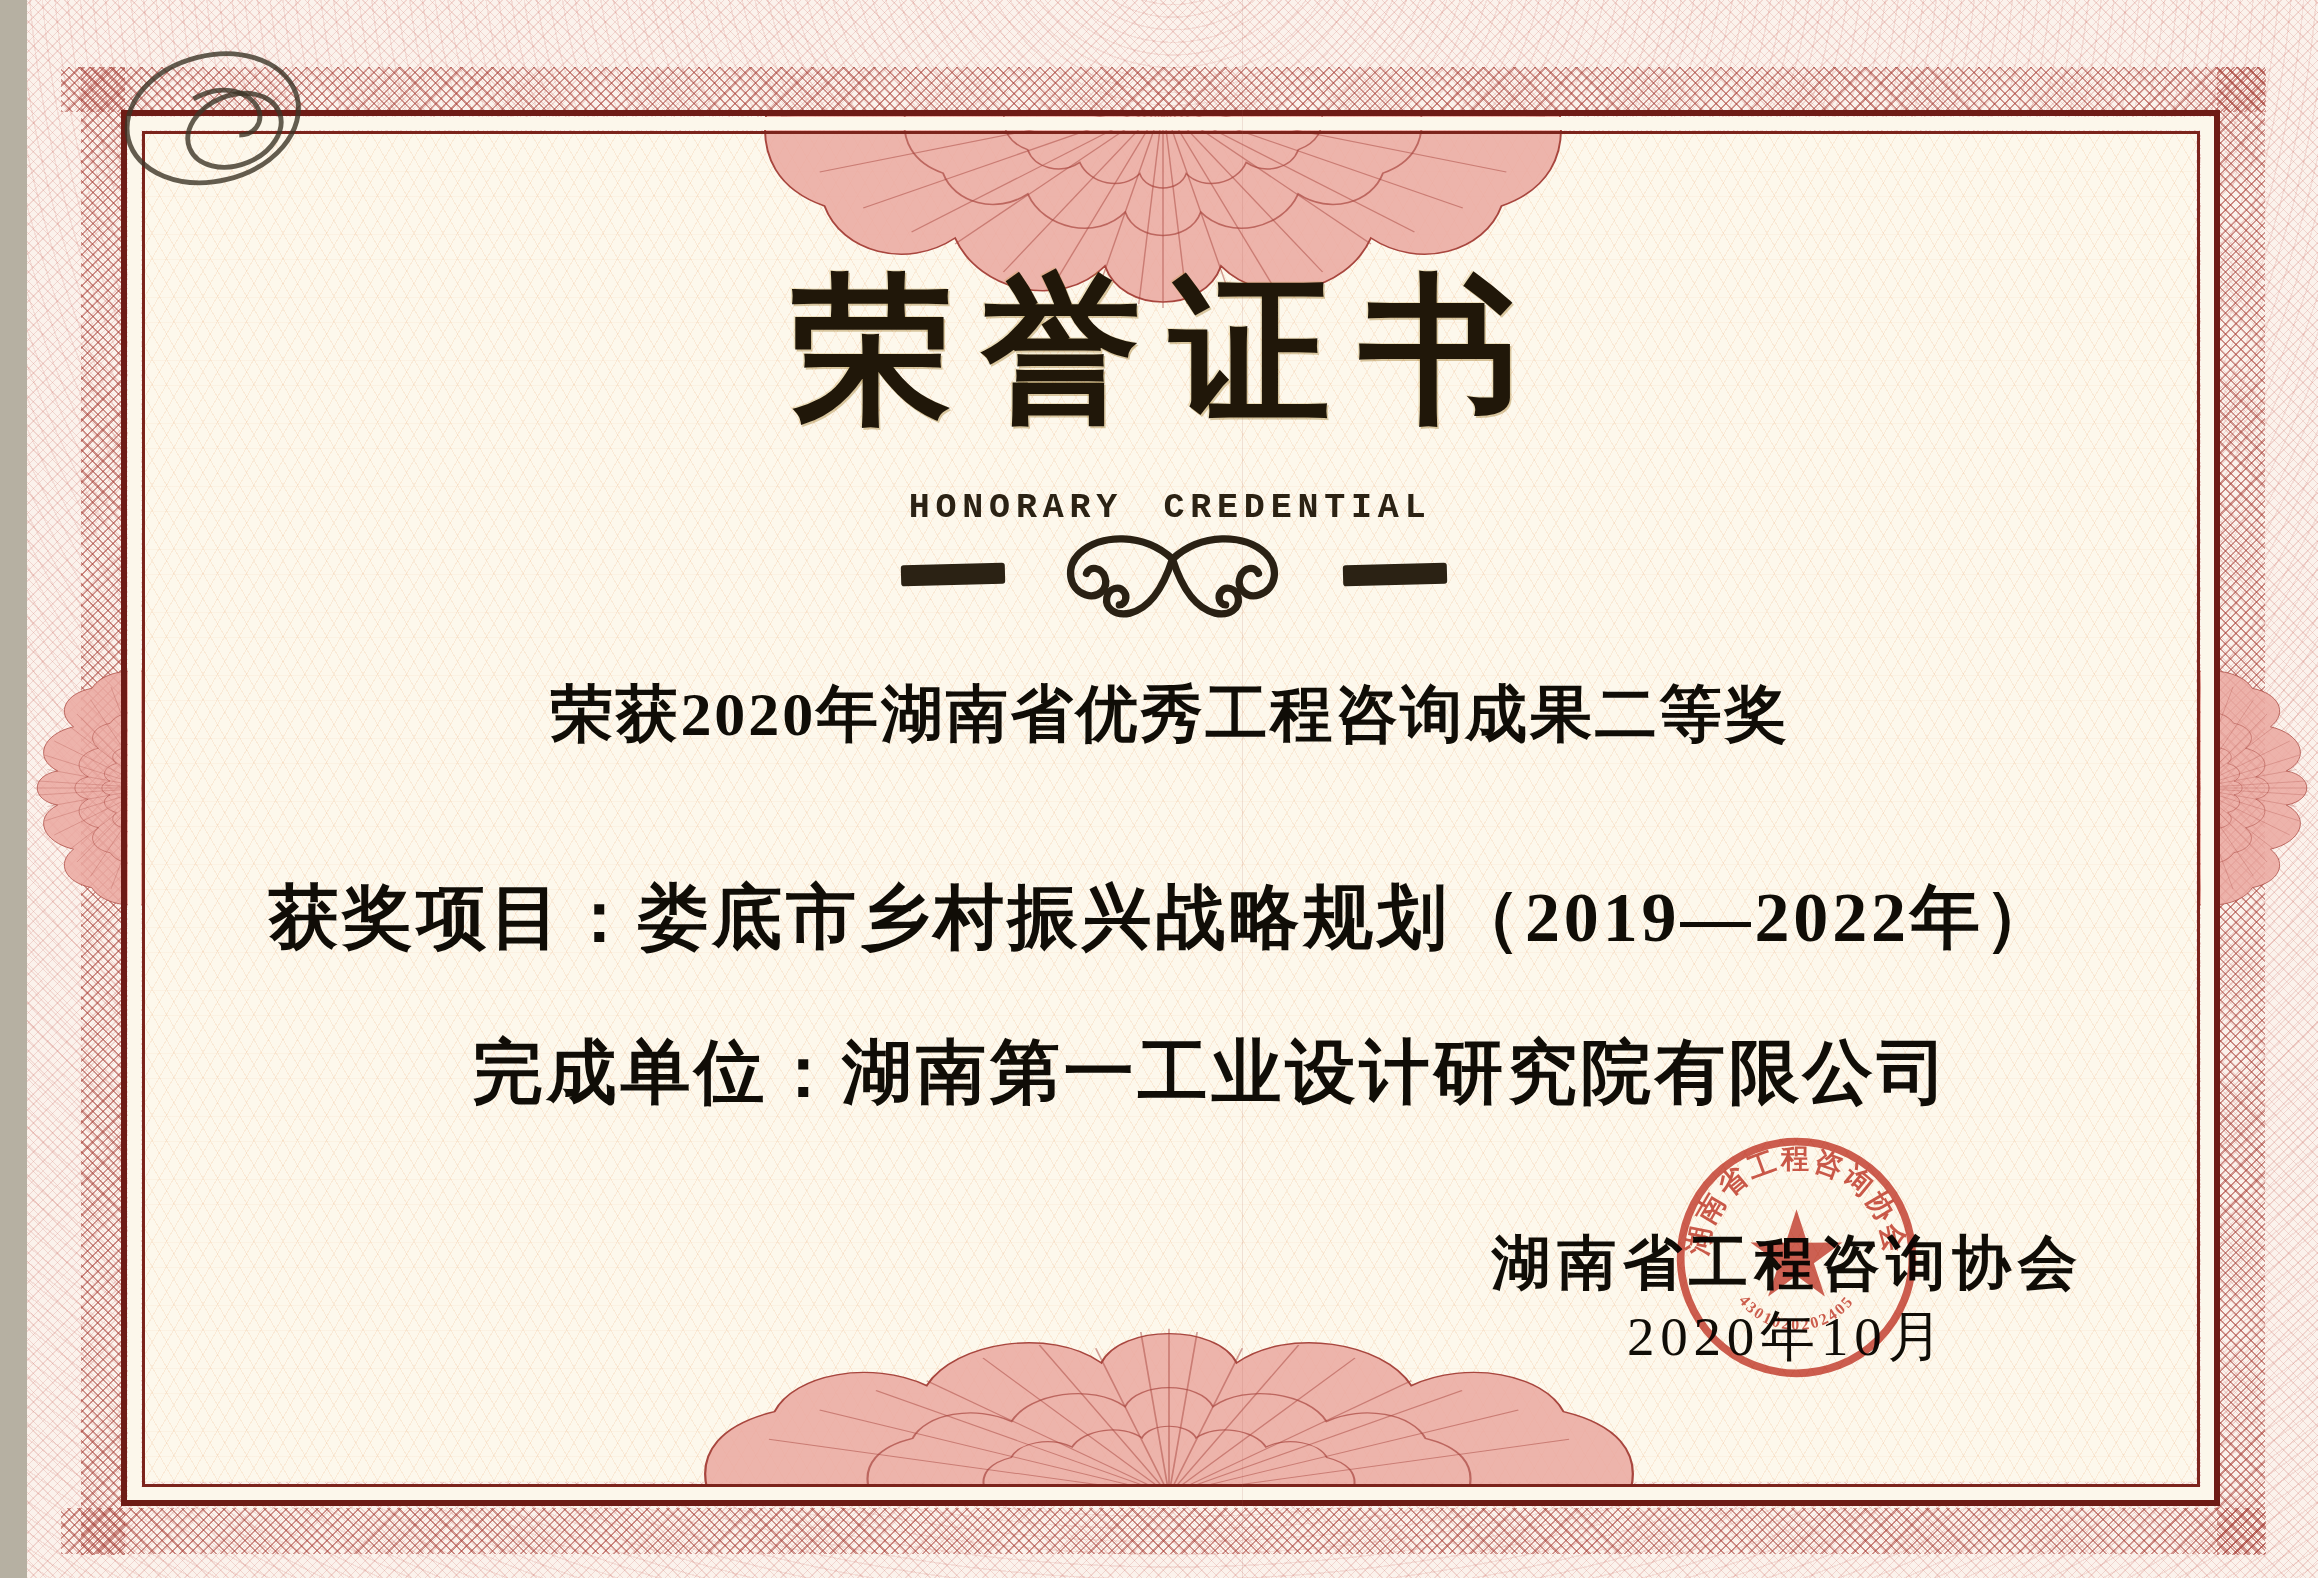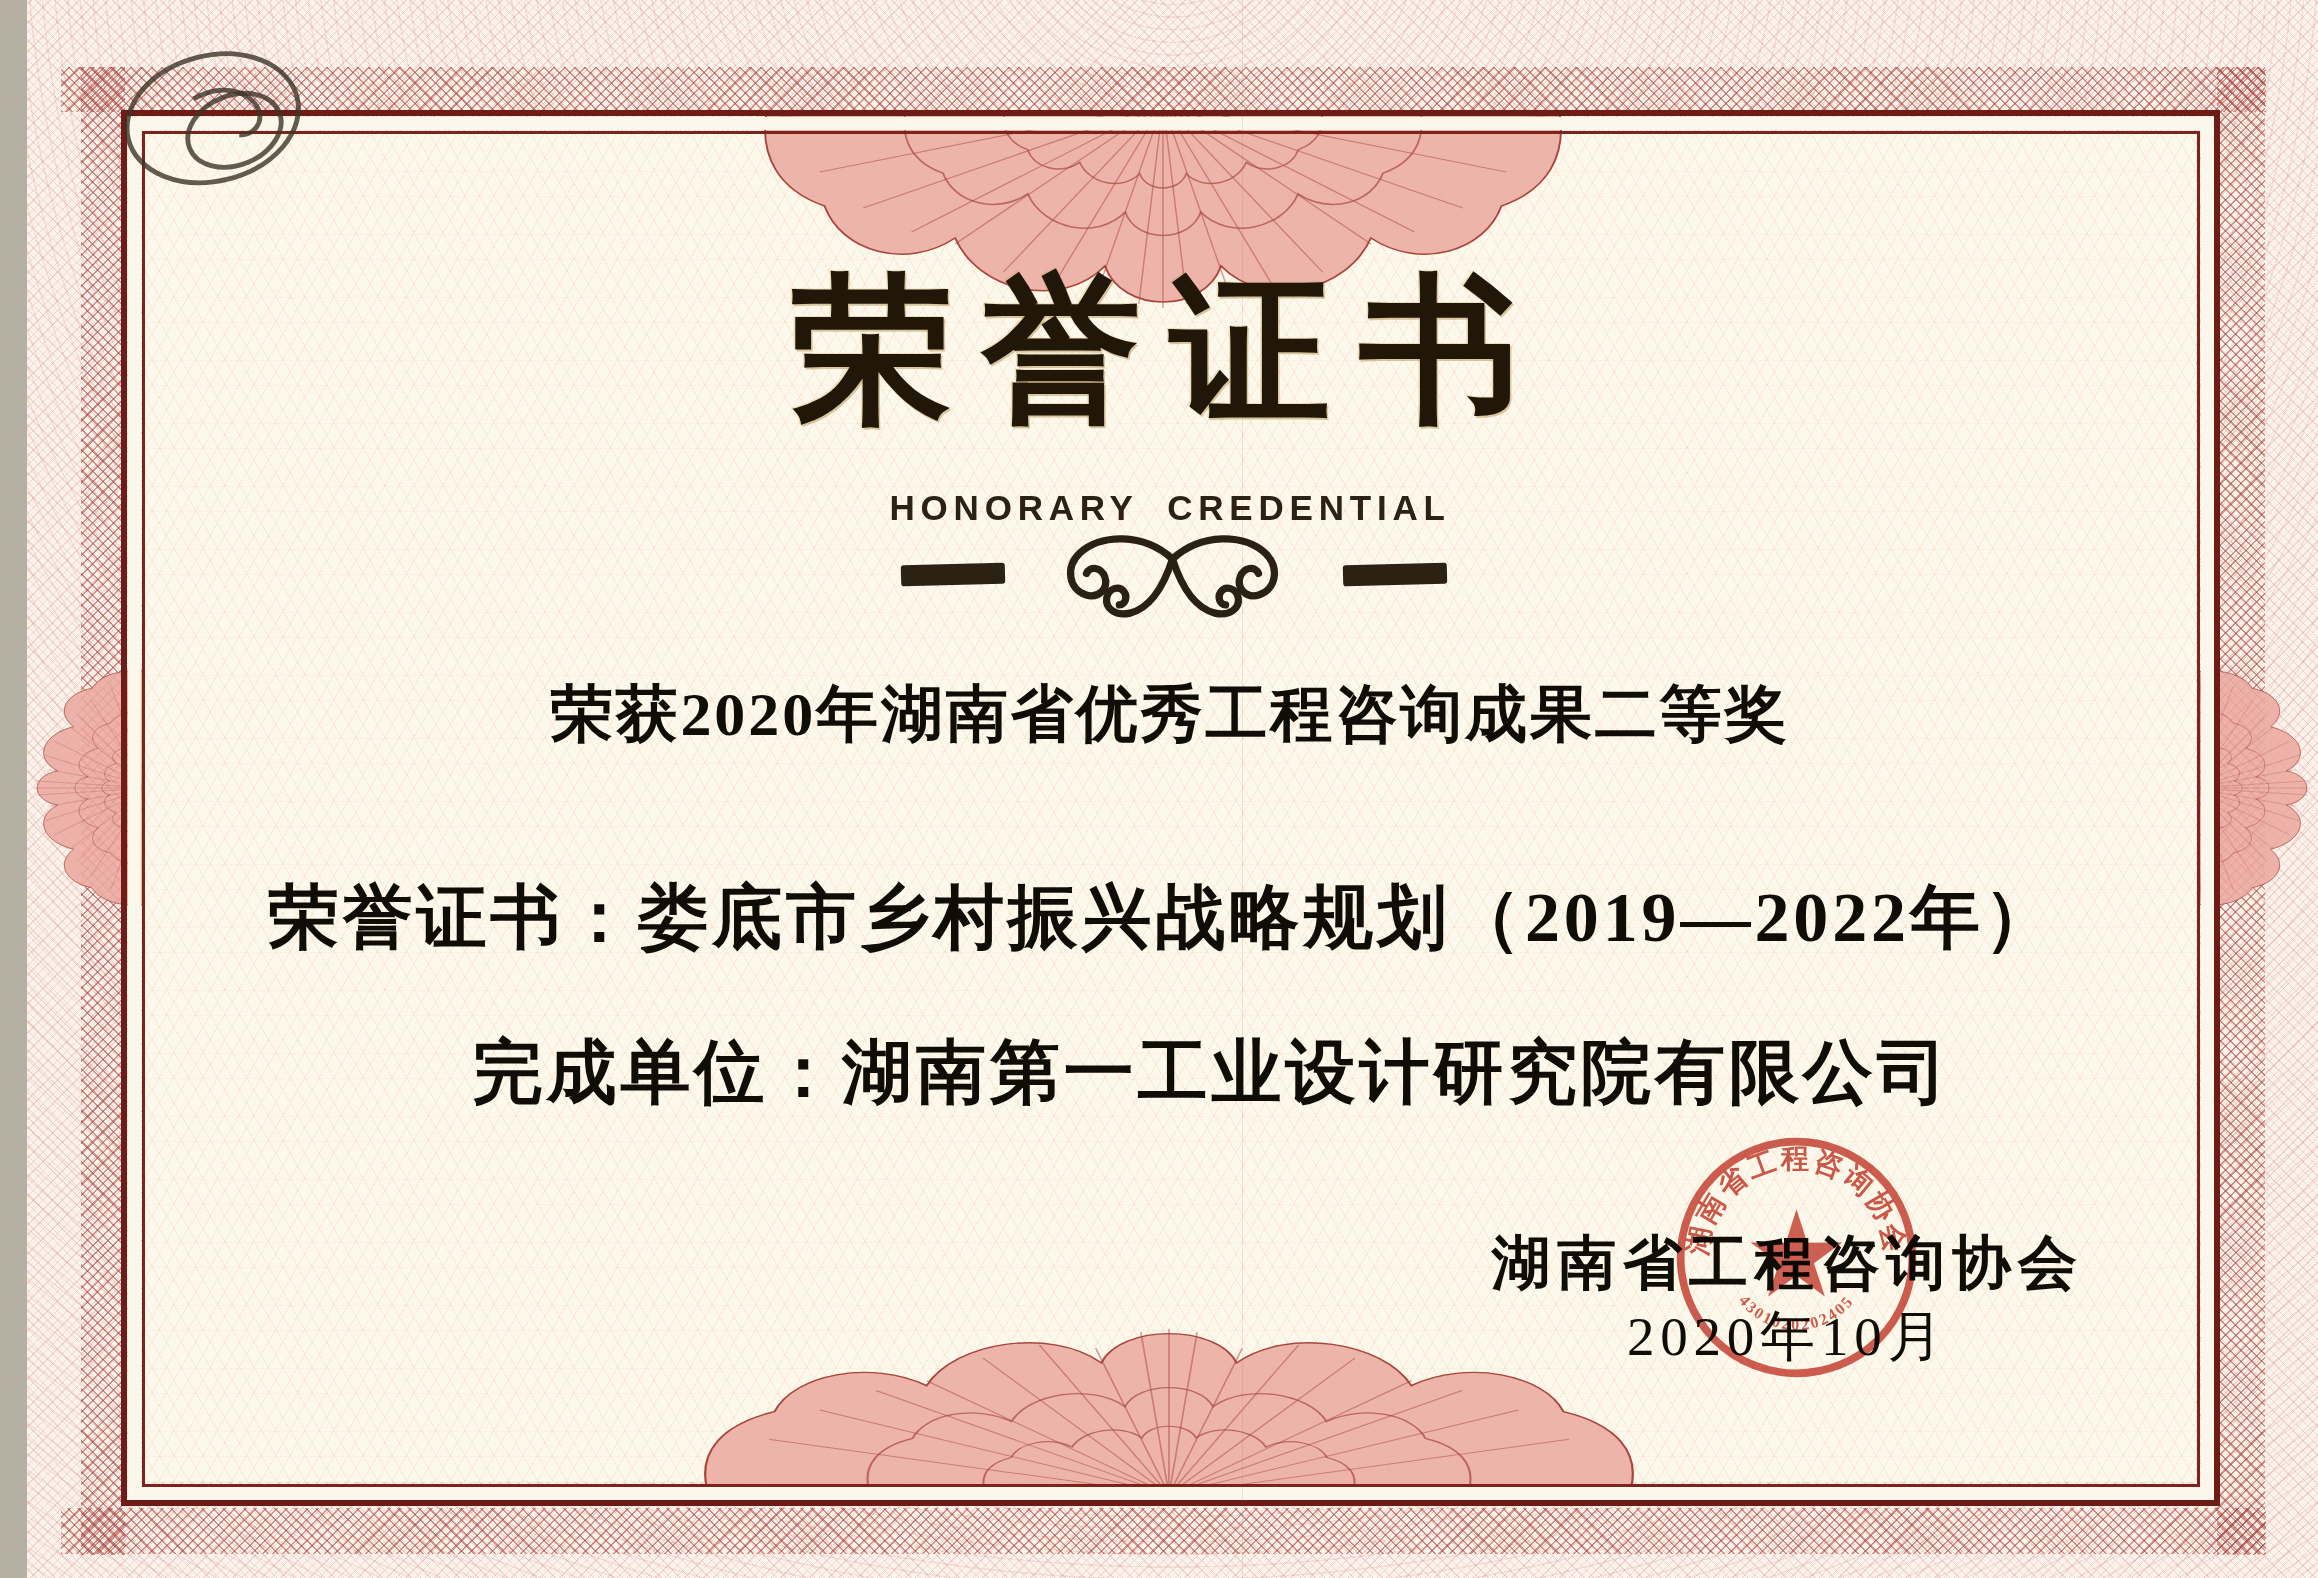--- a/index.html
+++ b/index.html
@@ -52,21 +52,21 @@
   
   .txt{position:absolute;color:#141008;z-index:8;}
   .title{
     left:118px;top:266px;width:2051px;text-align:center;
     font-family:"Liberation Sans", sans-serif;font-weight:bold;
     font-size:160px;letter-spacing:29px;line-height:1.05;color:#201709;
     text-shadow:1.5px 1.5px 0 rgba(150,110,20,.35), -1.5px -1.5px 0 rgba(190,150,50,.25);
   }
   .subtitle{
     left:118px;top:488px;width:2051px;text-align:center;
-    font-family:Liberation Sans, sans-serif;font-weight:bold;
+    font-family:Liberation Mono, monospace;font-weight:bold;
     font-size:35px;letter-spacing:5.8px;word-spacing:13.5px;color:#2b2214;
   }
   .divider{position:absolute;left:0;top:0;width:2319px;height:0;z-index:8;}
   .divider-bar{position:absolute;height:21px;width:104px;background:#2b2214;border-radius:2.9px;}
   .bar-left{left:874px;top:564px;transform:rotate(-1.5deg);}
   .bar-right{left:1316px;top:564px;transform:rotate(-1.5deg);}
   .flourish{position:absolute;left:1015px;top:530px;width:261px;height:114px;}
   .mainline{
     left:118px;top:672px;width:2051px;text-align:center;
     font-weight:bold;font-size:62px;letter-spacing:2.9px;color:#100d07;
@@ -181,21 +181,21 @@
           <path d="M270,60 C290,122 318,162 358,172 C388,179 410,162 406,140 C402,120 380,114 370,128 C362,139 368,154 380,155"></path>
         </g>
       </svg>
     </div>
     <div class="divider-bar bar-right"></div>
   </div>
 
   <div class="txt mainline">荣获2020年湖南省优秀工程咨询成果二等奖</div>
 
   <div class="txt fieldline field-0">
-    <span>荣誉证书：</span><span>娄底市乡村振兴战略规划（2019—2022年）</span>
+    <span>获奖项目：</span><span>娄底市乡村振兴战略规划（2019—2022年）</span>
   </div>
   <div class="txt fieldline field-1">
     <span>完成单位：</span><span>湖南第一工业设计研究院有限公司</span>
   </div>
 
   <div class="sigblock">
     <div class="issuer">湖南省工程咨询协会</div>
     <div class="issue-date">2020年10月</div>
   </div>
 

